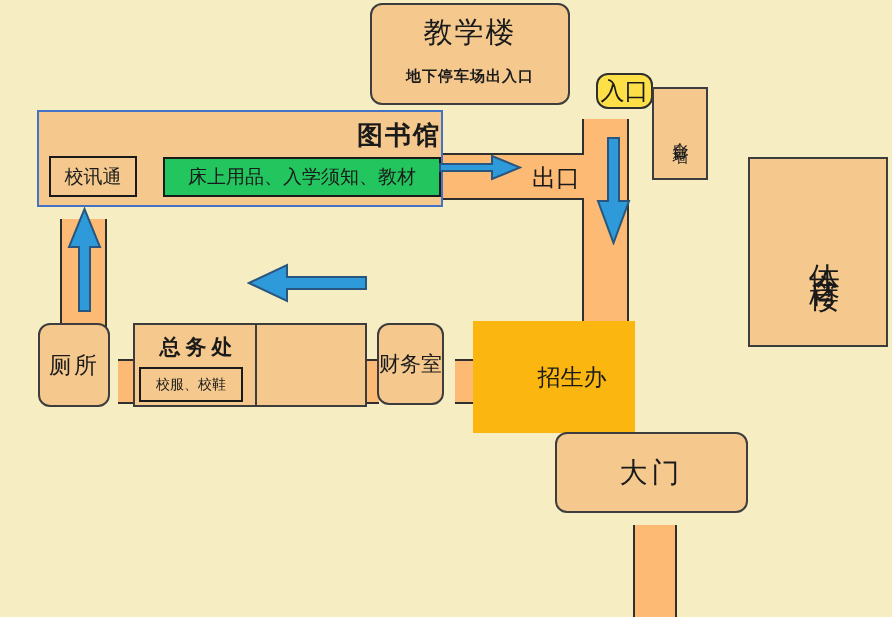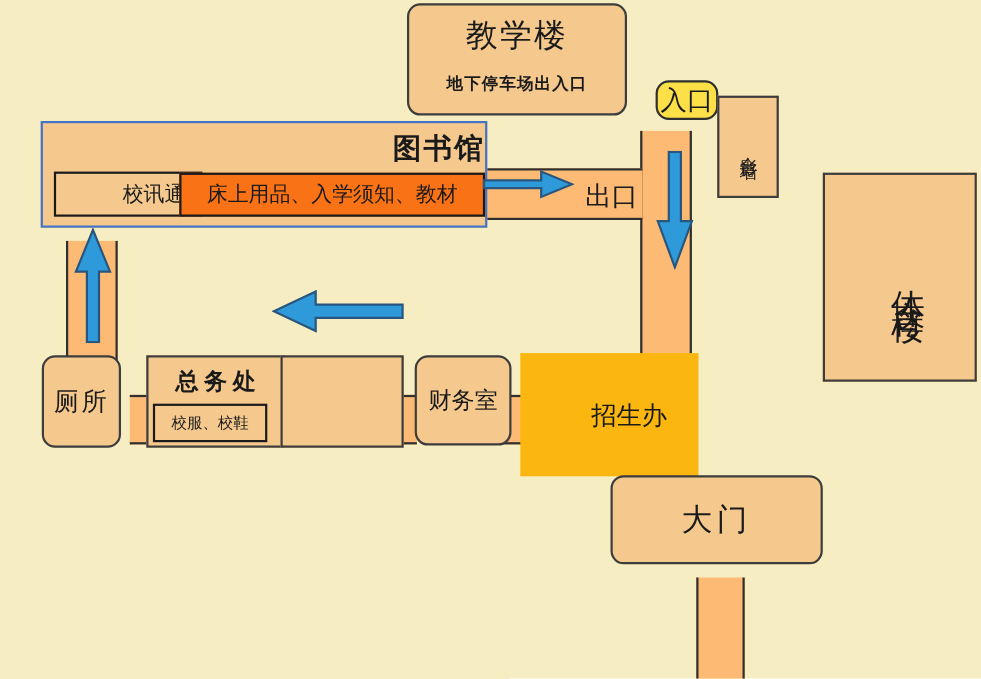--- a/index.html
+++ b/index.html
@@ -34,37 +34,37 @@
 
   
   #photowall{left:652px;top:87px;width:56px;height:93px;}
   #photowall .t{font-size:16px;letter-spacing:3px;}
   #gym{left:748px;top:157px;width:140px;height:190px;}
   #gym .t{font-size:31px;letter-spacing:9px;margin-left:14px;}
 
   
   #library{left:37px;top:110px;width:406px;height:97px;border:2px solid #4472C4;}
   #library .t{position:absolute;top:6px;left:0;width:100%;text-align:right;font-size:26px;font-weight:bold;letter-spacing:2px;}
-  #library-tag1{position:absolute;left:10px;top:44px;width:84px;height:37px;border:2px solid #1a1a1a;background:#F5C98E;font-size:19px;padding-left:47px;}
-  #library-tag2{position:absolute;left:124px;top:45px;width:274px;height:36px;border:2px solid #1a1a1a;background:#f97316;font-size:19px;}
+  #library-tag1{position:absolute;left:10px;top:44px;width:84px;height:37px;border:2px solid #1a1a1a;background:#F5C98E;font-size:19px;}
+  #library-tag2{position:absolute;left:124px;top:45px;width:274px;height:36px;border:2px solid #1a1a1a;background:#22c55e;font-size:19px;}
 
   
   #vpath-left{left:60px;top:207px;width:47px;height:116px;}
 
   
   #strip1{left:118px;top:347px;width:17px;height:45px;}
   #strip2{left:243px;top:347px;width:14px;height:45px;}
   #strip3{left:365px;top:347px;width:14px;height:45px;}
   #strip4{left:455px;top:347px;width:20px;height:45px;}
   #toilet{left:38px;top:323px;width:72px;height:84px;font-size:23px;letter-spacing:2px;}
   #gaffairs{left:133px;top:323px;width:126px;height:84px;}
   #gaffairs .t{position:absolute;top:8px;left:0;width:100%;text-align:center;font-size:21px;font-weight:bold;letter-spacing:5px;text-indent:5px;}
   #gaffairs-tag{position:absolute;left:4px;top:42px;width:100px;height:31px;border:2px solid #1a1a1a;background:#F5C98E;font-size:14px;}
   #emptybox{left:255px;top:323px;width:112px;height:84px;}
-  #finance{left:377px;top:323px;width:88px;height:82px;font-size:21px;}
+  #finance{left:377px;top:323px;width:67px;height:82px;font-size:21px;}
   #admissions{left:473px;top:321px;width:162px;height:112px;background:#FBB70F;border:none;font-size:23px;padding-left:36px;}
   #gate{left:555px;top:432px;width:193px;height:81px;font-size:28px;letter-spacing:4px;}
   #vpath-bottom{left:633px;top:513px;width:44px;height:104px;}
 
   
   #arrow-down{left:596px;top:137px;width:35px;height:108px;}
   #arrow-up{left:67px;top:207px;width:35px;height:105px;}
   #arrow-left{left:247px;top:263px;width:121px;height:40px;}
   #arrow-right{left:438px;top:154px;width:84px;height:27px;}
 </style>

